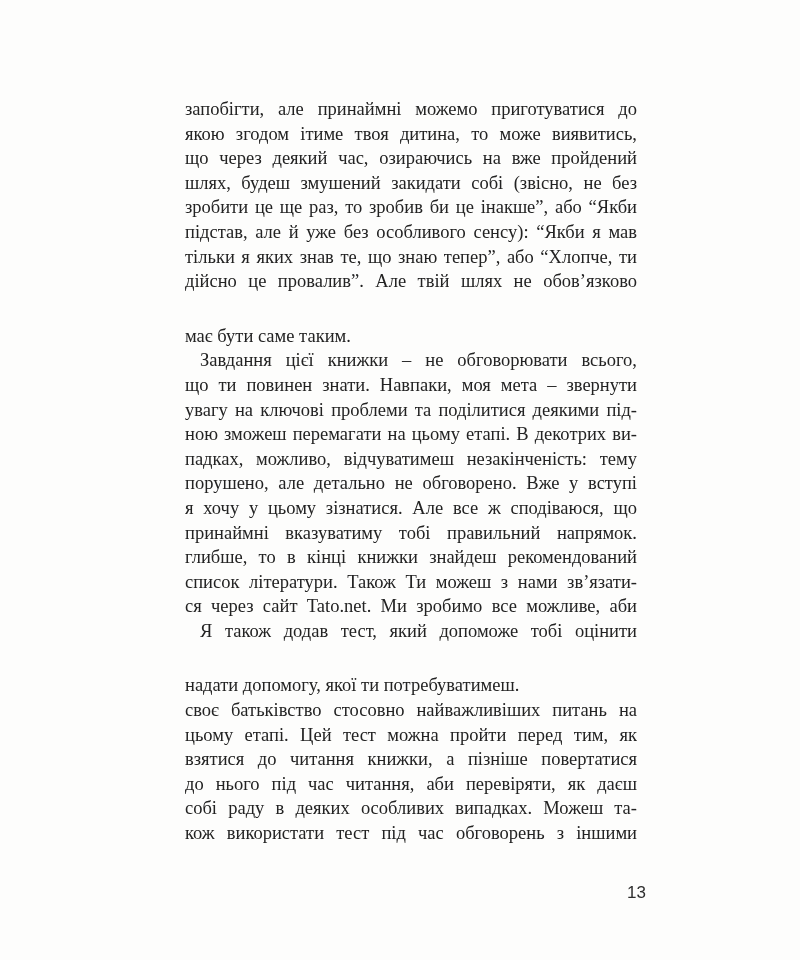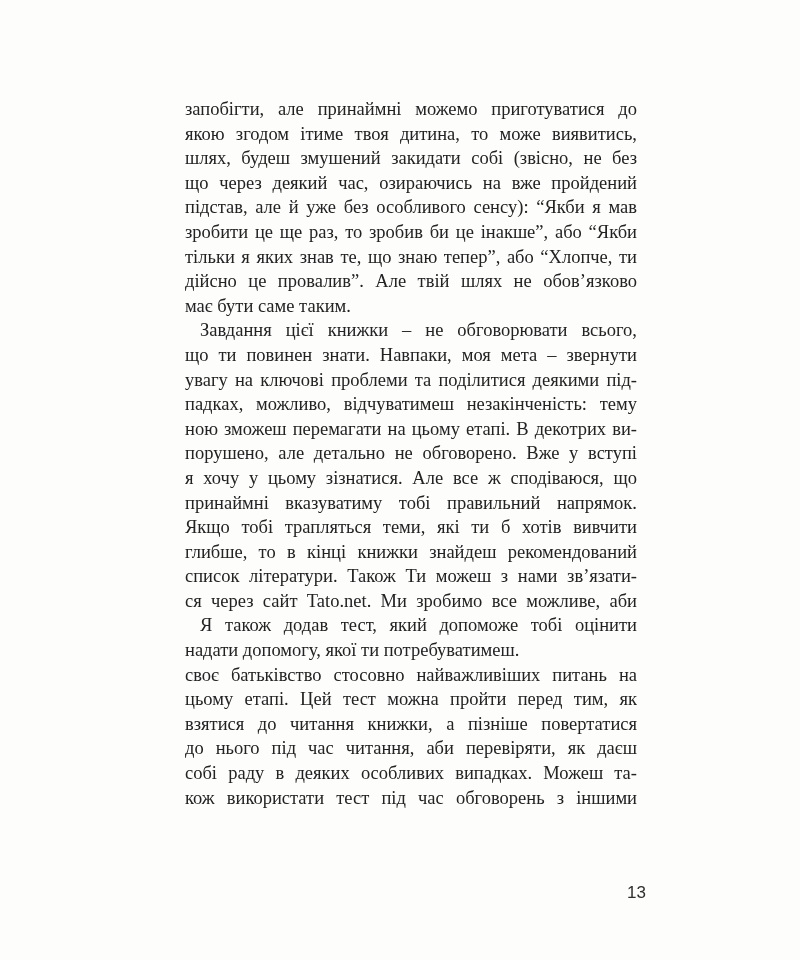--- a/index.html
+++ b/index.html
@@ -32,55 +32,55 @@
     color: #232323;
     text-align: justify;
     text-align-last: justify;
     -webkit-font-smoothing: antialiased;
   }
   .line.indent {
     text-indent: 15px;
   }
   .line.para-end {
     text-align-last: left;
+    margin-top: 30px;
   }
   .folio {
     position: absolute;
     left: 198px;
     top: 883px;
     width: 448px;
     text-align: right;
     font-family: "Liberation Sans", sans-serif;
     font-size: 17px;
     color: #2e2e2e;
   }
 </style>
 </head>
 <body>
 
 <div class="page">
   <div class="text-block" id="text-block">
       <div class="line">запобігти, але принаймні можемо приготуватися до</div>
       <div class="line">якою згодом ітиме твоя дитина, то може виявитись,</div>
+      <div class="line">що через деякий час, озираючись на вже пройдений</div>
       <div class="line">шлях, будеш змушений закидати собі (звісно, не без</div>
-      <div class="line">що через деякий час, озираючись на вже пройдений</div>
+      <div class="line">зробити це ще раз, то зробив би це інакше”, або “Якби</div>
       <div class="line">підстав, але й уже без особливого сенсу): “Якби я мав</div>
-      <div class="line">зробити це ще раз, то зробив би це інакше”, або “Якби</div>
       <div class="line">тільки я яких знав те, що знаю тепер”, або “Хлопче, ти</div>
       <div class="line">дійсно це провалив”. Але твій шлях не обов’язково</div>
       <div class="line para-end">має бути саме таким.</div>
       <div class="line indent">Завдання цієї книжки – не обговорювати всього,</div>
       <div class="line">що ти повинен знати. Навпаки, моя мета – звернути</div>
       <div class="line">увагу на ключові проблеми та поділитися деякими під-</div>
+      <div class="line">ною зможеш перемагати на цьому етапі. В декотрих ви-</div>
       <div class="line">падках, можливо, відчуватимеш незакінченість: тему</div>
-      <div class="line">ною зможеш перемагати на цьому етапі. В декотрих ви-</div>
       <div class="line">порушено, але детально не обговорено. Вже у вступі</div>
       <div class="line">я хочу у цьому зізнатися. Але все ж сподіваюся, що</div>
       <div class="line">принаймні вказуватиму тобі правильний напрямок.</div>
-      <div class="line">Якщо тобі трапляться теми, які ти б хотів вивчити</div>
       <div class="line">глибше, то в кінці книжки знайдеш рекомендований</div>
       <div class="line">список літератури. Також Ти можеш з нами зв’язати-</div>
       <div class="line">ся через сайт Tato.net. Ми зробимо все можливе, аби</div>
       <div class="line indent">Я також додав тест, який допоможе тобі оцінити</div>
       <div class="line para-end">надати допомогу, якої ти потребуватимеш.</div>
       <div class="line">своє батьківство стосовно найважливіших питань на</div>
       <div class="line">цьому етапі. Цей тест можна пройти перед тим, як</div>
       <div class="line">взятися до читання книжки, а пізніше повертатися</div>
       <div class="line">до нього під час читання, аби перевіряти, як даєш</div>
       <div class="line">собі раду в деяких особливих випадках. Можеш та-</div>

